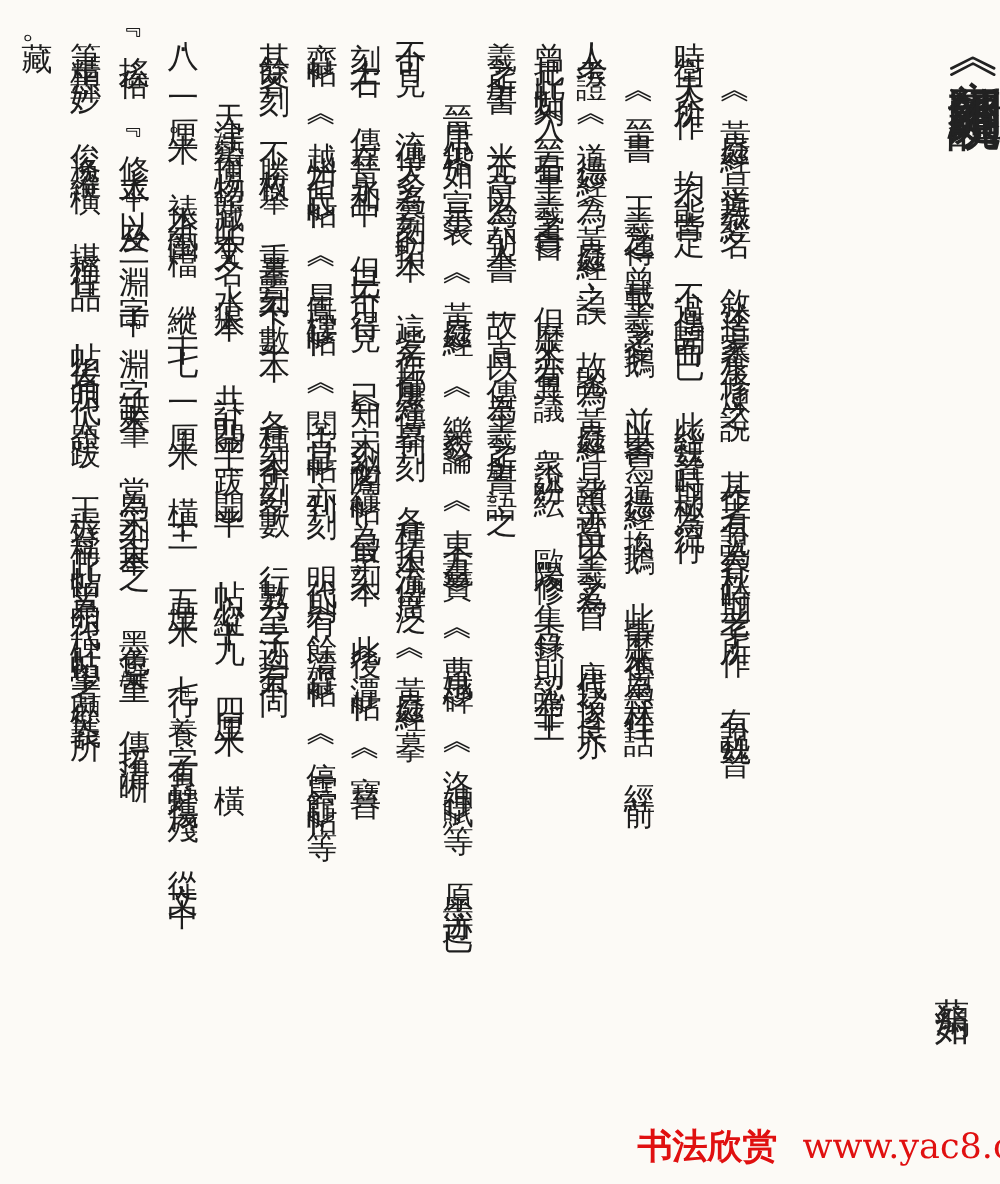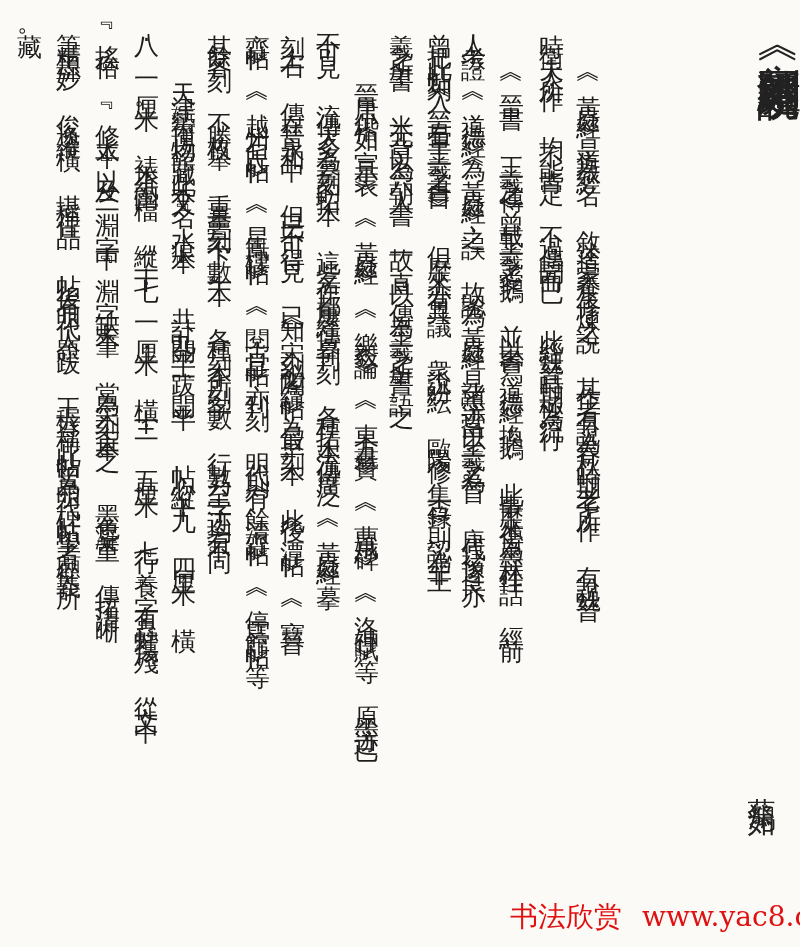--- a/index.html
+++ b/index.html
@@ -34,21 +34,21 @@
     position: absolute; left: 742px; top: 775px;
     writing-mode: vertical-rl; text-orientation: upright;
     font-size: 28px; letter-spacing: 6px; color: #222;
   }
   .watermark {
     position: absolute; left: 510px; top: 898px;
     color: #e01010; font-size: 28px;
     font-family: "DejaVu Serif", "Liberation Serif", serif;
     white-space: nowrap;
   }
-  .watermark .cn { font-family: "DejaVu Sans", sans-serif; margin-right: 20px; }
+  .watermark .cn { font-family: "DejaVu Sans", sans-serif; margin-right: 20px; font-weight: bold; }
 </style>
 </head>
 <body>
 
 <div class="page">
   <h1 class="title">宋刻《黃庭經》說明</h1>
 
   <div class="body-text" id="body">
       <div class="col indent" style="left: 573px;">《黃庭經》是道教經名，敘述道家養生修煉之說，其作者有說為春秋時期老子所作，有說魏晉</div>
       <div class="col" style="left: 536px;">時衛夫人所作，均不能肯定，不過傳聞而已。此經魏晉時期極為流行。</div>

